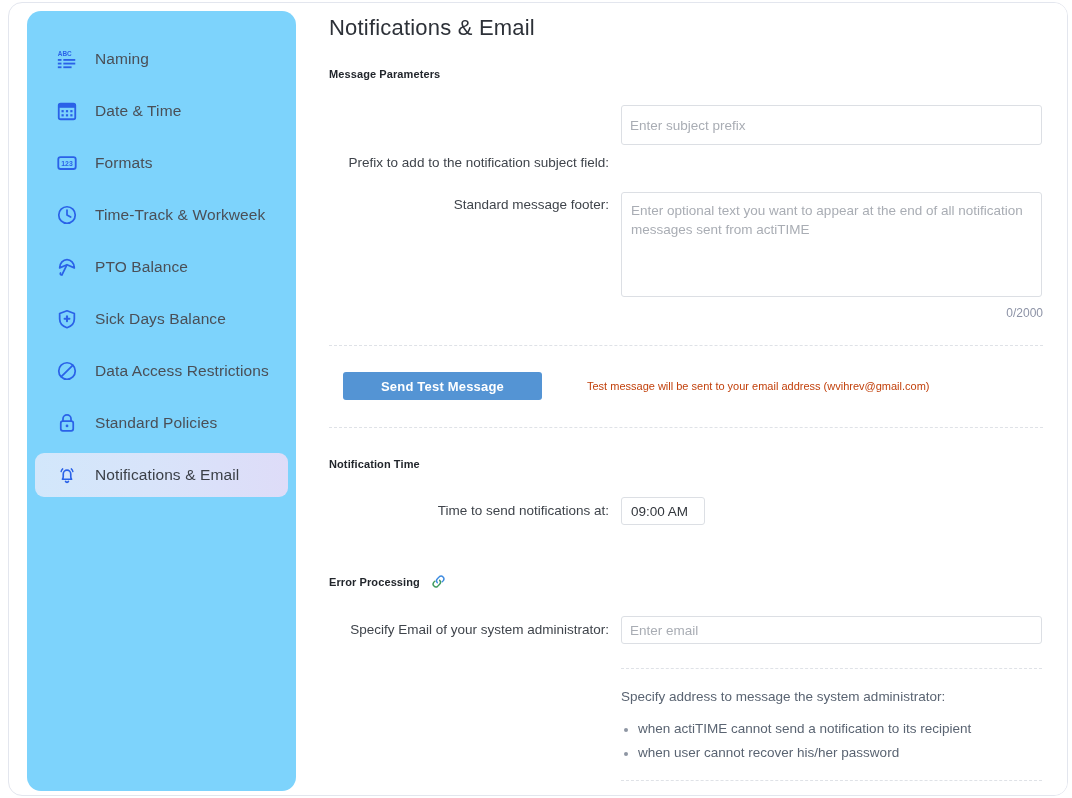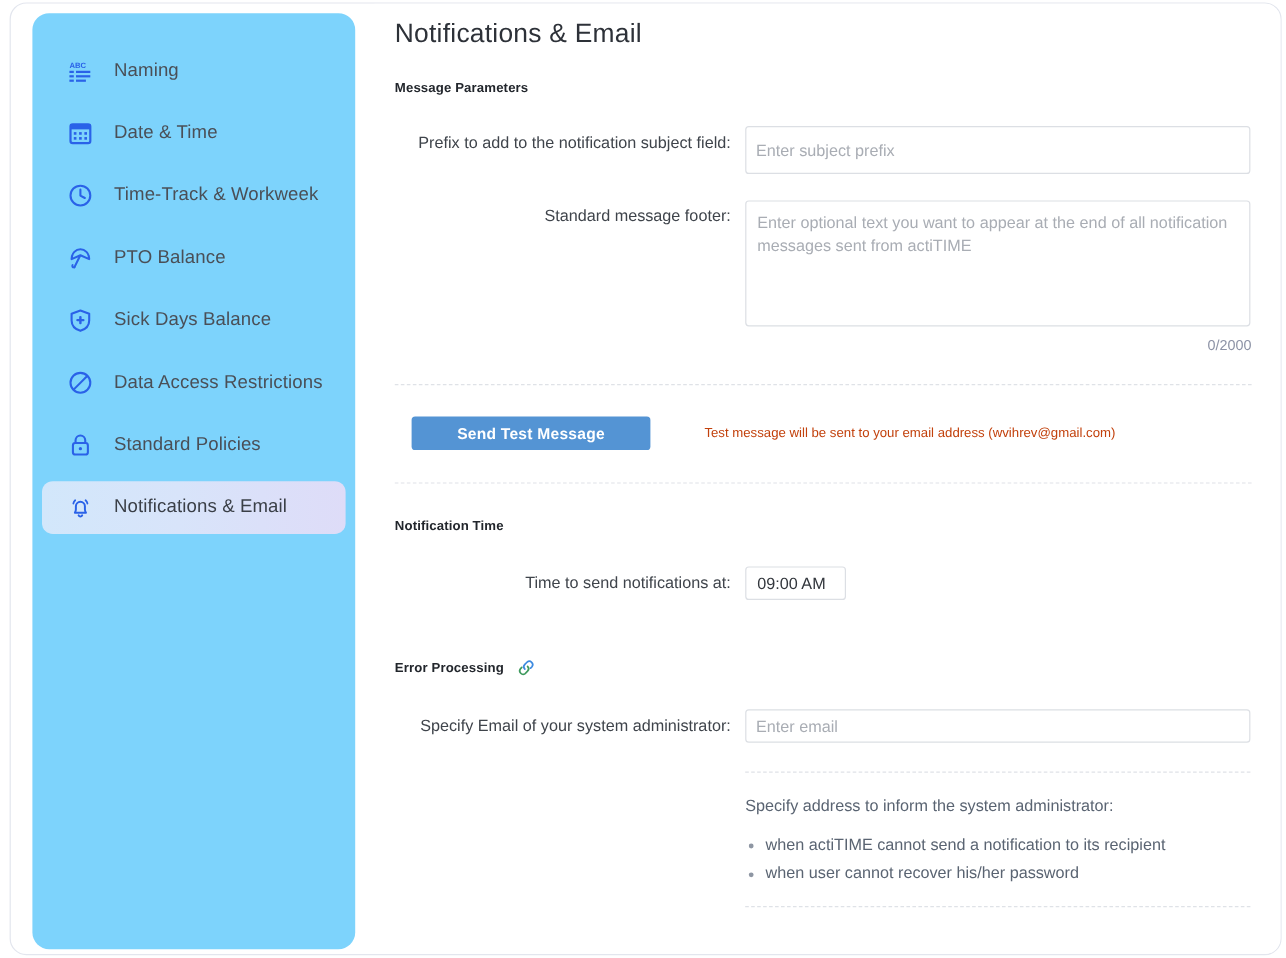--- a/index.html
+++ b/index.html
@@ -219,20 +219,29 @@
                 <rect x="15.6" y="11" width="2.4" height="2.4"></rect>
               <rect x="6" y="15.5" width="2.4" height="2.4"></rect>
                 <rect x="10.8" y="15.5" width="2.4" height="2.4"></rect>
                 <rect x="15.6" y="15.5" width="2.4" height="2.4"></rect>
             </g>
           </svg>
         </span>
         <span class="nav-label">Date &amp; Time</span>
       </div>
 
+      <div class="nav-item">
+        <span class="ico">
+          <svg width="22" height="22" viewBox="0 0 24 24">
+            <rect x="2.5" y="5.5" width="19" height="13" rx="2.5" fill="none" stroke="#2a62e8" stroke-width="2"></rect>
+            <text x="12" y="15.2" font-size="7.5" font-family="Liberation Sans, sans-serif" font-weight="bold" fill="#2a62e8" text-anchor="middle">123</text>
+          </svg>
+        </span>
+        <span class="nav-label">Formats</span>
+      </div>
 
       <div class="nav-item">
         <span class="ico">
           <svg width="22" height="22" viewBox="0 0 24 24">
             <circle cx="12" cy="12" r="9" fill="none" stroke="#2a62e8" stroke-width="1.9"></circle>
             <path d="M12 6.6 V12 L16 14.2" fill="none" stroke="#2a62e8" stroke-width="1.9" stroke-linecap="round" stroke-linejoin="round"></path>
           </svg>
         </span>
         <span class="nav-label">Time-Track &amp; Workweek</span>
       </div>
@@ -299,21 +308,21 @@
 
     <div class="content">
 
       <h1 class="page-title">Notifications &amp; Email</h1>
 
       <div style="margin-top:27px;">
         <div class="section-title">Message Parameters</div>
       </div>
 
       <div class="row" style="margin-top:25px;">
-        <div class="field-label" style="width:280px; padding-top:6px;">Prefix to add to the notification subject field:</div>
+        <div class="field-label" style="width:280px; padding-top:6px;margin-top:44px;">Prefix to add to the notification subject field:</div>
         <input class="txt-input" type="text" style="width: 421px; height: 40px; margin-left: 12px; padding: 0px 8px;" placeholder="Enter subject prefix">
       </div>
 
       <div class="row" style="margin-top:22px;">
         <div class="field-label" style="width:280px; padding-top:5px;">Standard message footer:</div>
         <textarea class="txt-input" style="width: 421px; height: 105px; margin-left: 12px; padding: 8px 9px; resize: none; line-height: 1.42;" placeholder="Enter optional text you want to appear at the end of all notification messages sent from actiTIME"></textarea>
       </div>
 
       <div class="char-count" style="width:714px; margin-top:9px;">0/2000</div>
 
@@ -345,21 +354,21 @@
         </span>
       </div>
 
       <div class="row" style="margin-top:26px;">
         <div class="field-label" style="width:280px; padding-top:6px;">Specify Email of your system administrator:</div>
         <input class="txt-input" type="text" style="width: 421px; height: 28px; margin-left: 12px; padding: 0px 8px;" placeholder="Enter email">
       </div>
 
       <div style="margin-left:292px; width:421px;">
         <div class="divider" style="margin-top:24px;"></div>
-        <div class="sub-note" style="margin-top:20px;">Specify address to inform the system administrator:</div>
+        <div class="sub-note" style="margin-top:20px;">Specify address to message the system administrator:</div>
         <ul class="bullets" style="margin-top:17px;">
           <li>when actiTIME cannot send a notification to its recipient</li>
           <li>when user cannot recover his/her password</li>
         </ul>
         <div class="divider" style="margin-top:20px;"></div>
       </div>
 
     </div>
   </div>
 </div>

